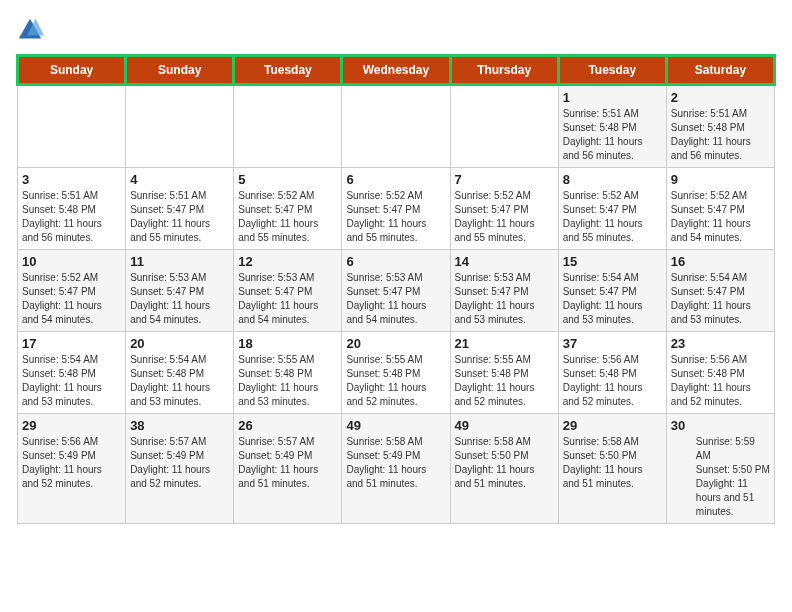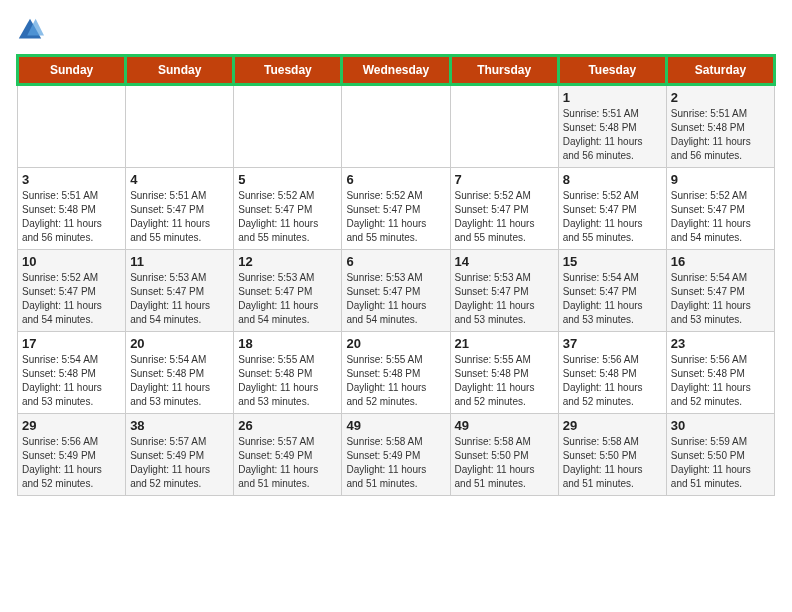--- a/index.html
+++ b/index.html
@@ -308,19 +308,19 @@
 Daylight: 11 hours and 51 minutes.</div>
         </td>
         <td>
           <span class="day-num">29</span>
           <div class="day-info" style="white-space: pre-line;">Sunrise: 5:58 AM
 Sunset: 5:50 PM
 Daylight: 11 hours and 51 minutes.</div>
         </td>
         <td>
           <span class="day-num">30</span>
-          <div class="day-info" style="white-space: pre-line;">Sunrise: 5:59 AM
+          <div class="day-info" style="white-space: pre-line; margin-left: 25px;">Sunrise: 5:59 AM
 Sunset: 5:50 PM
 Daylight: 11 hours and 51 minutes.</div>
         </td>
       </tr>
     </tbody>
 </table>
 
 </body></html>

